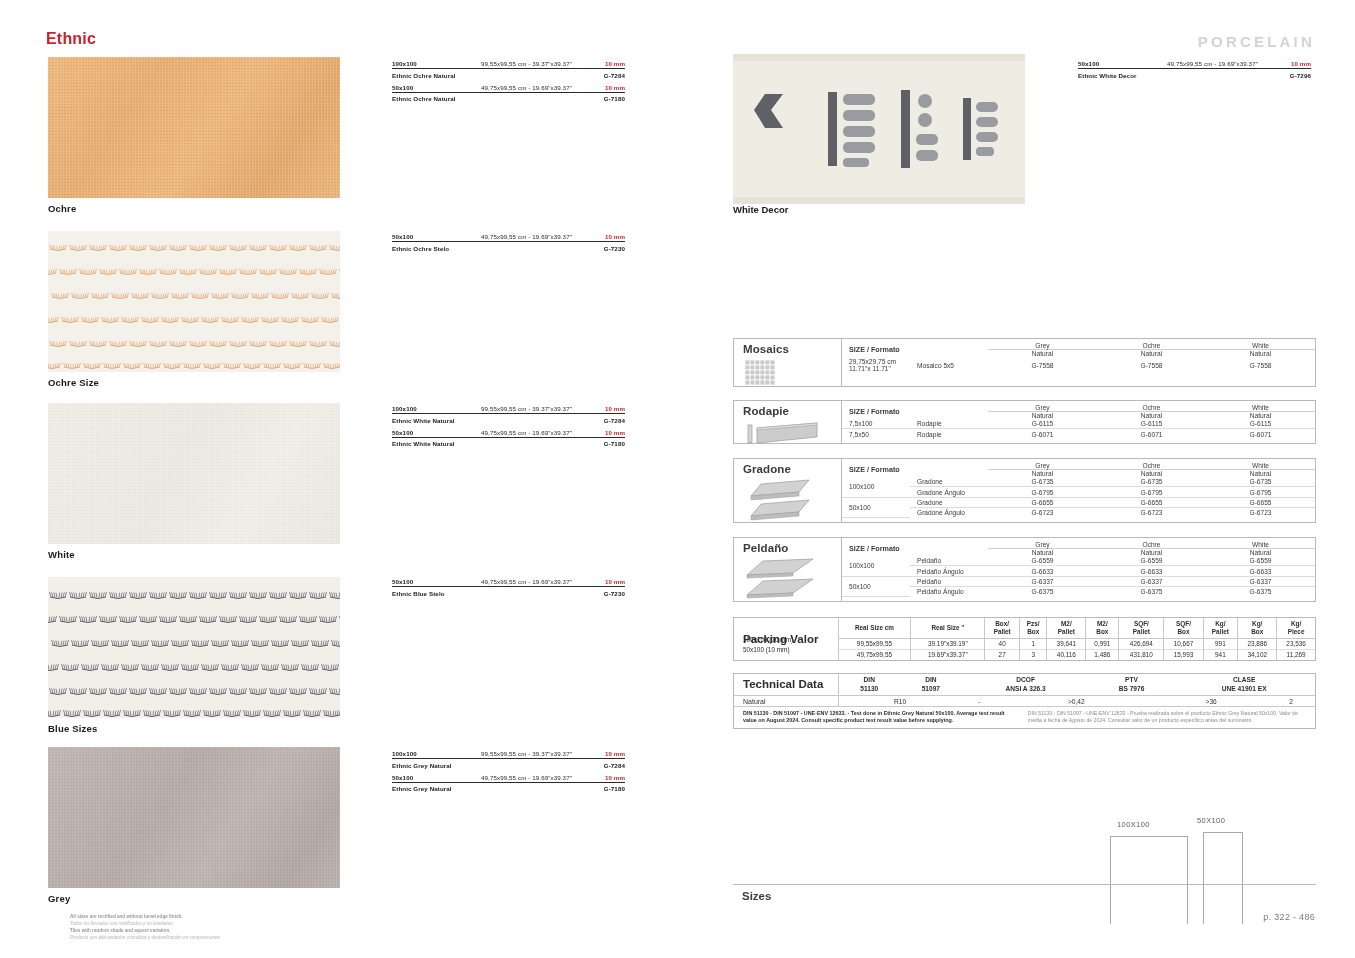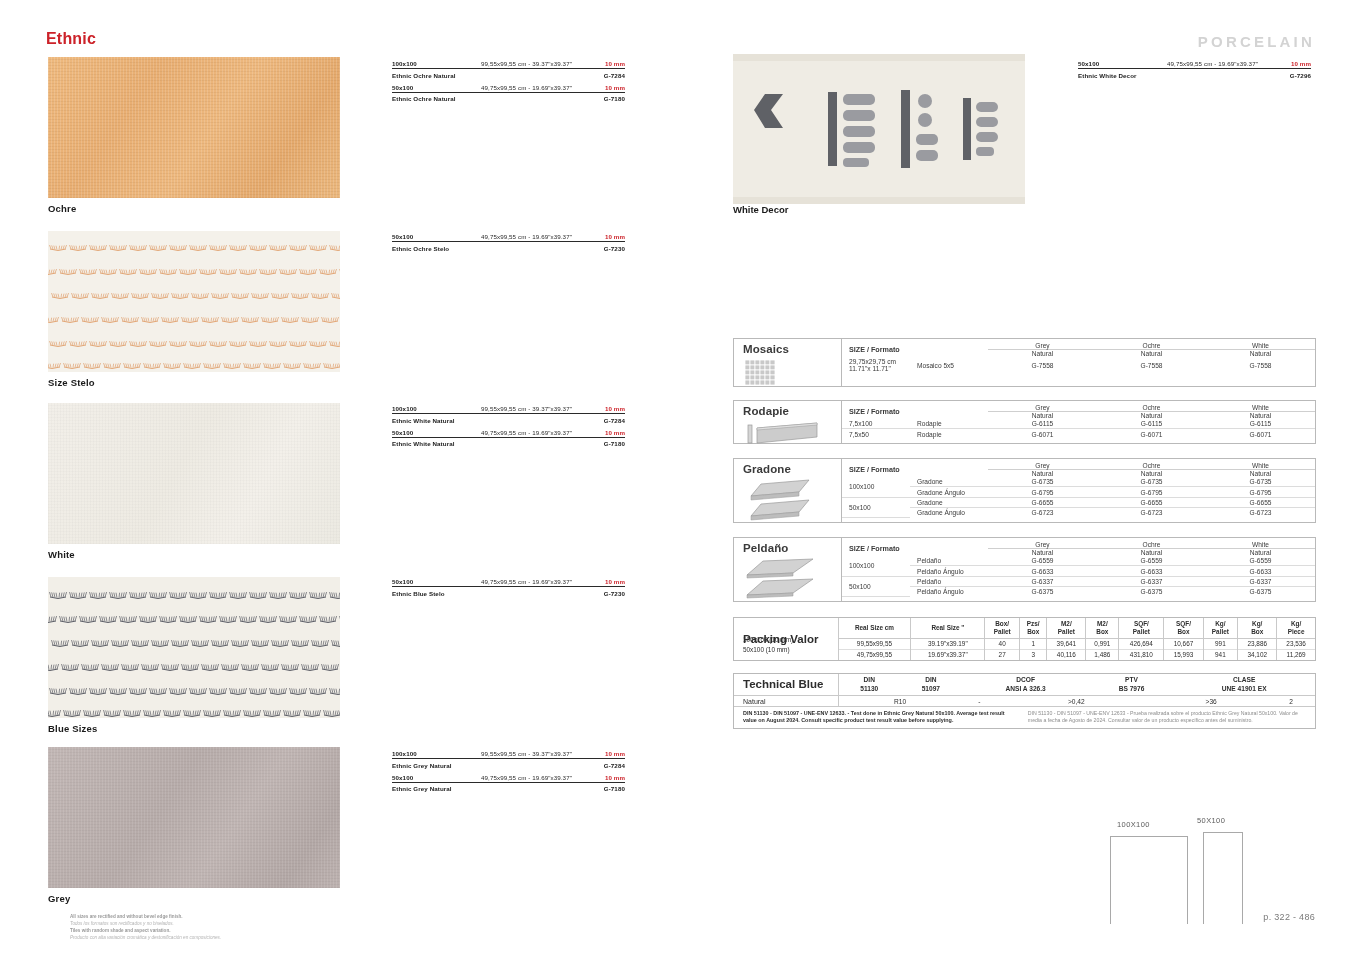--- a/index.html
+++ b/index.html
@@ -302,21 +302,21 @@
               <use href="#frO" x="200"></use>
               <use href="#frO" x="220"></use>
               <use href="#frO" x="240"></use>
               <use href="#frO" x="260"></use>
               <use href="#frO" x="280"></use>
               <use href="#frO" x="300"></use>
             </g>
         </g>
       </svg>
     </div>
-    <div class="cap">Size Stelo</div>
+    <div class="cap">Ochre Size</div>
   </div>
 
   <div class="swatch" style="top:403px">
     <div class="img tile-white"></div>
     <div class="cap">White</div>
   </div>
 
   <div class="swatch" style="top:577px">
     <div class="img tile-stelo">
       <svg viewBox="0 0 292 141" preserveAspectRatio="none" aria-hidden="true">
@@ -861,21 +861,21 @@
     <div style="position:absolute;left:9px;top:17px;font-size:6.4px;line-height:1.55;color:#2d2d2d">
       <div>100x100 (10 mm)</div>
       <div>50x100 (10 mm)</div>
     </div>
   </div>
 
   <div class="tech">
     <table>
       <tbody>
           <tr>
-        <th class="ttl" rowspan="2">Technical Blue</th>
+        <th class="ttl" rowspan="2">Technical Data</th>
         <th>
           <span>DIN</span><br>
           <span>51130</span>
         </th>
         <th>
           <span>DIN</span><br>
           <span>51097</span>
         </th>
         <th>
           <span>DCOF</span><br>
@@ -909,20 +909,23 @@
       <div class="es">DIN 51130 - DIN 51097 - UNE-ENV 12633 - Prueba realizada sobre el producto Ethnic Grey Natural 50x100. Valor de media a fecha de Agosto de 2024. Consultar valor de un producto específico antes del suministro.</div>
     </div>
   </div>
 
   <div class="sizes-graph">
     <div class="sz-tag" style="left:32px; top:8px">100X100</div>
     <div class="sz-tag" style="left:112px; top:4px">50X100</div>
     <div class="sz-box sz-100"></div>
     <div class="sz-box sz-50"></div>
   </div>
+  <div class="sizes">
+    <div class="lbl">Sizes</div>
+  </div>
 
   <div class="legal">
     <div class="en">All sizes are rectified and without bevel edge finish.</div>
     <div class="es">Todos los formatos son rectificados y no biselados.</div>
     <div class="en">Tiles with random shade and aspect variation.</div>
     <div class="es">Producto con alta variación cromática y destonificación en composiciones.</div>
   </div>
 
 </div>
 

